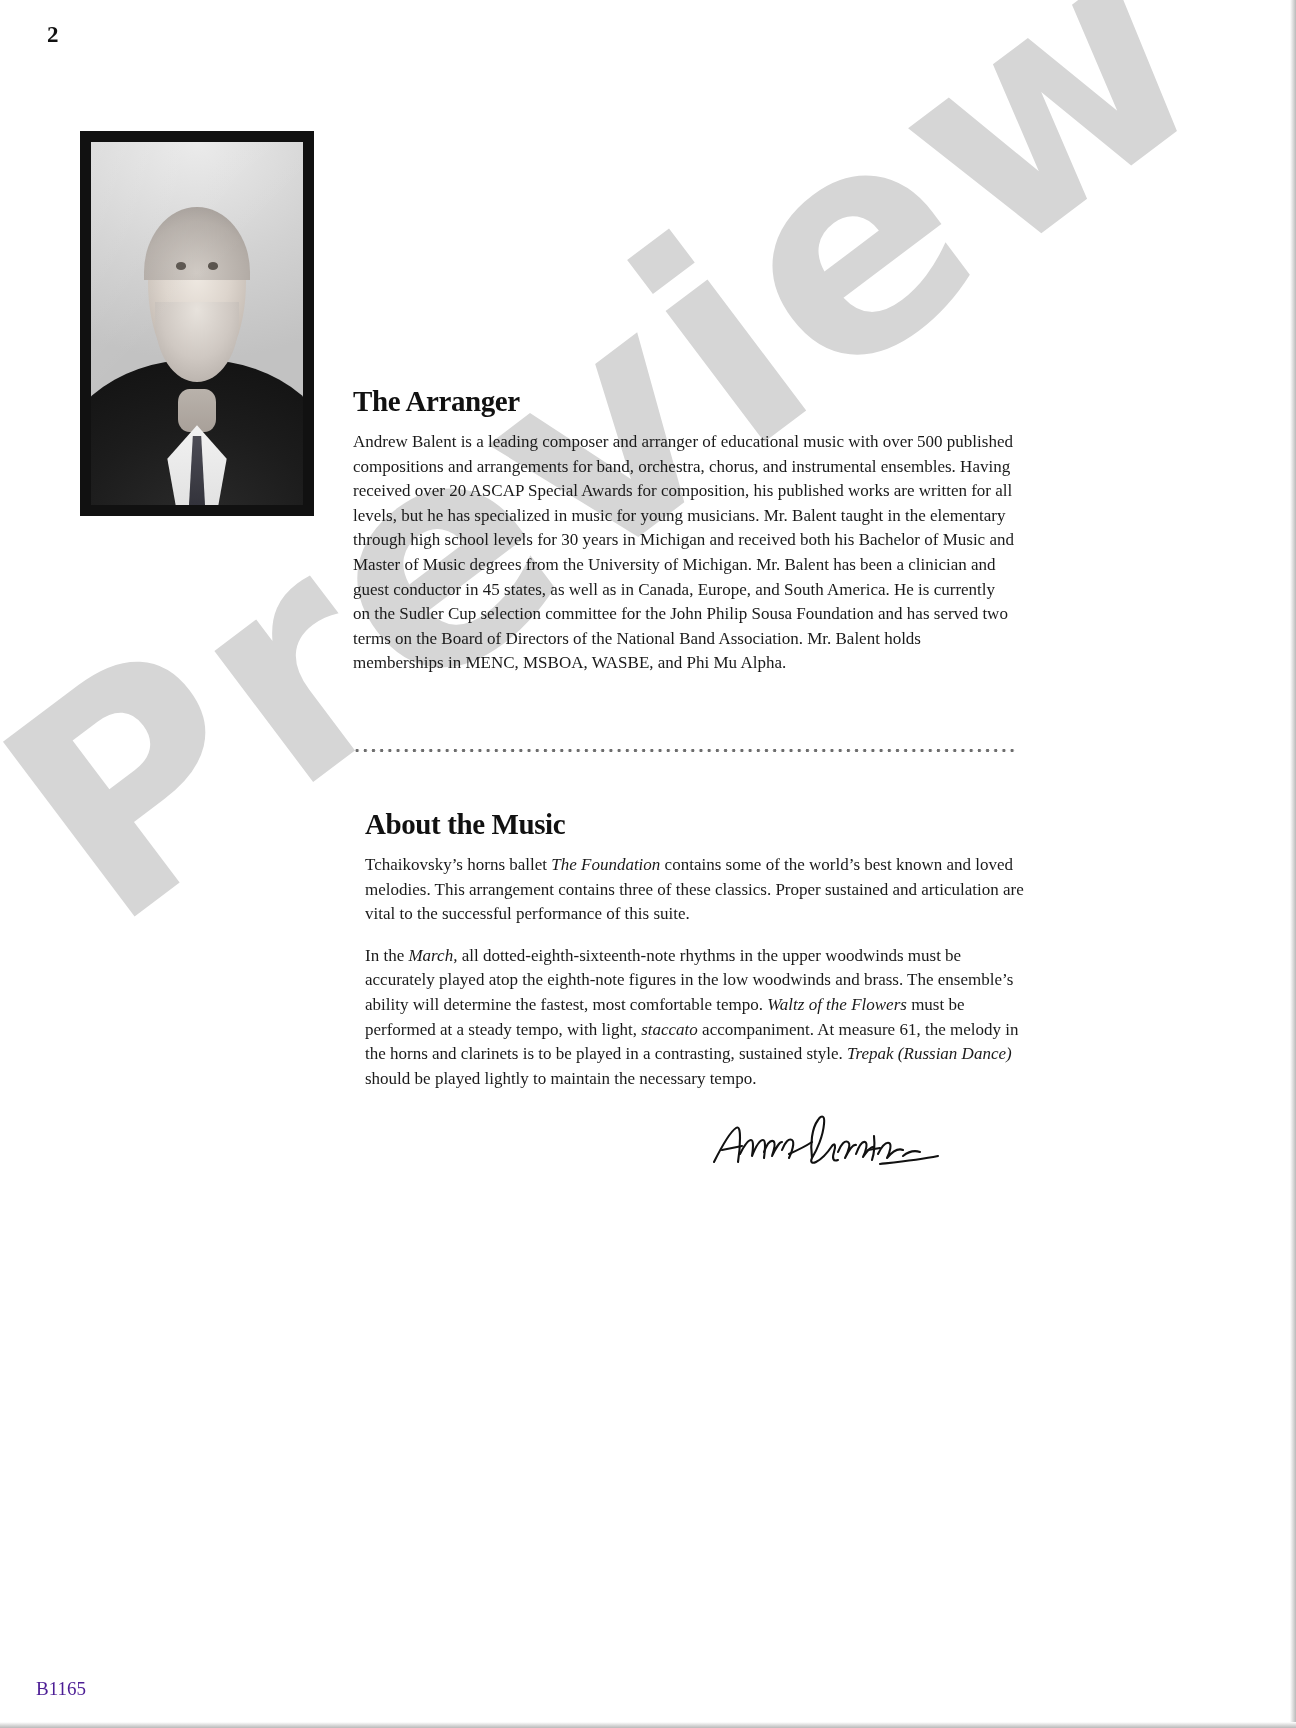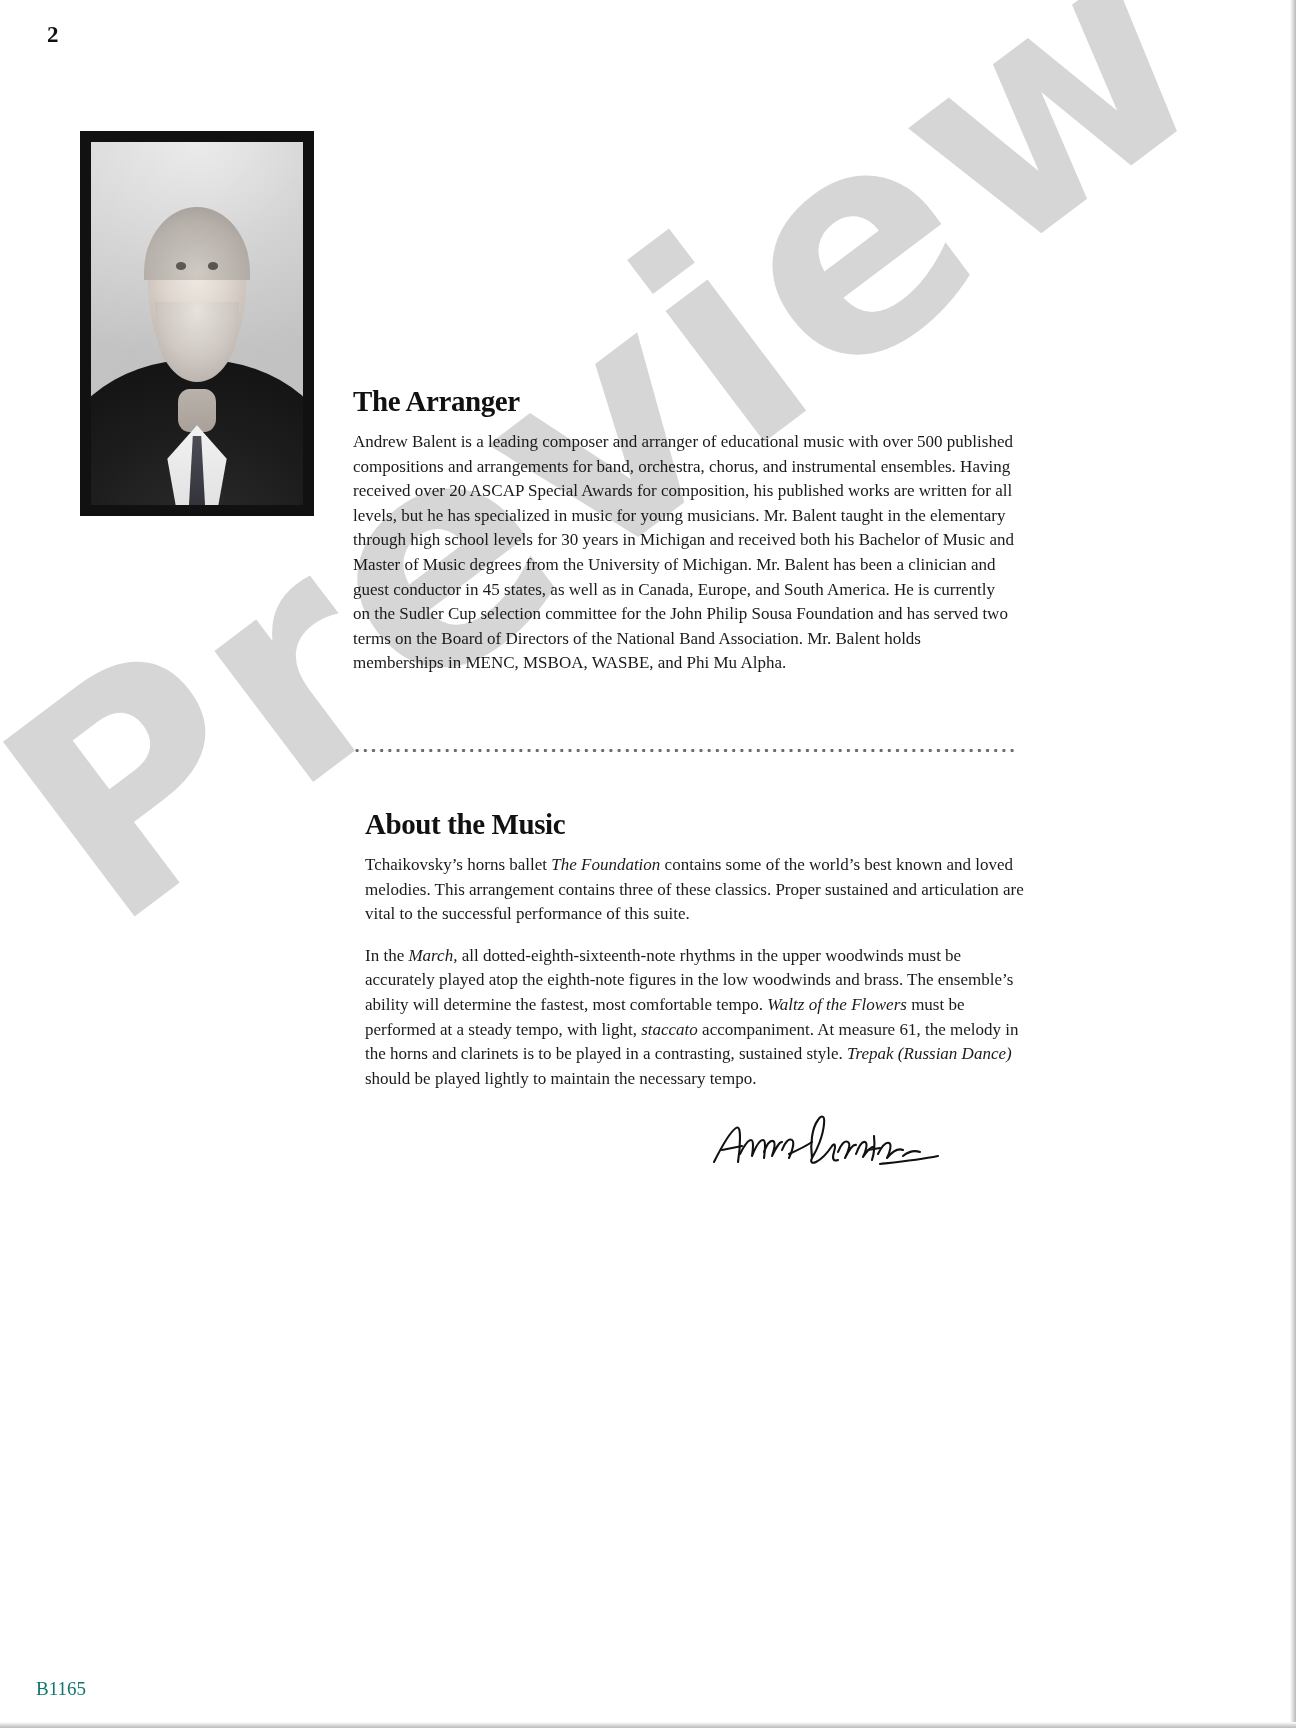--- a/index.html
+++ b/index.html
@@ -246,21 +246,21 @@
   }
   #signature svg { display: block; }
 
   
   #footer-code {
     position: absolute;
     left: 36px;
     top: 1678px;
     font-family: "Liberation Serif", serif;
     font-size: 19px;
-    color: #0f766e;
+    color: #4c1d95;
     z-index: 8;
   }
 </style>
 </head>
 <body>
 
 <div id="page">
 
   <div id="watermark">
     <div id="watermark-text">Preview Only</div>

